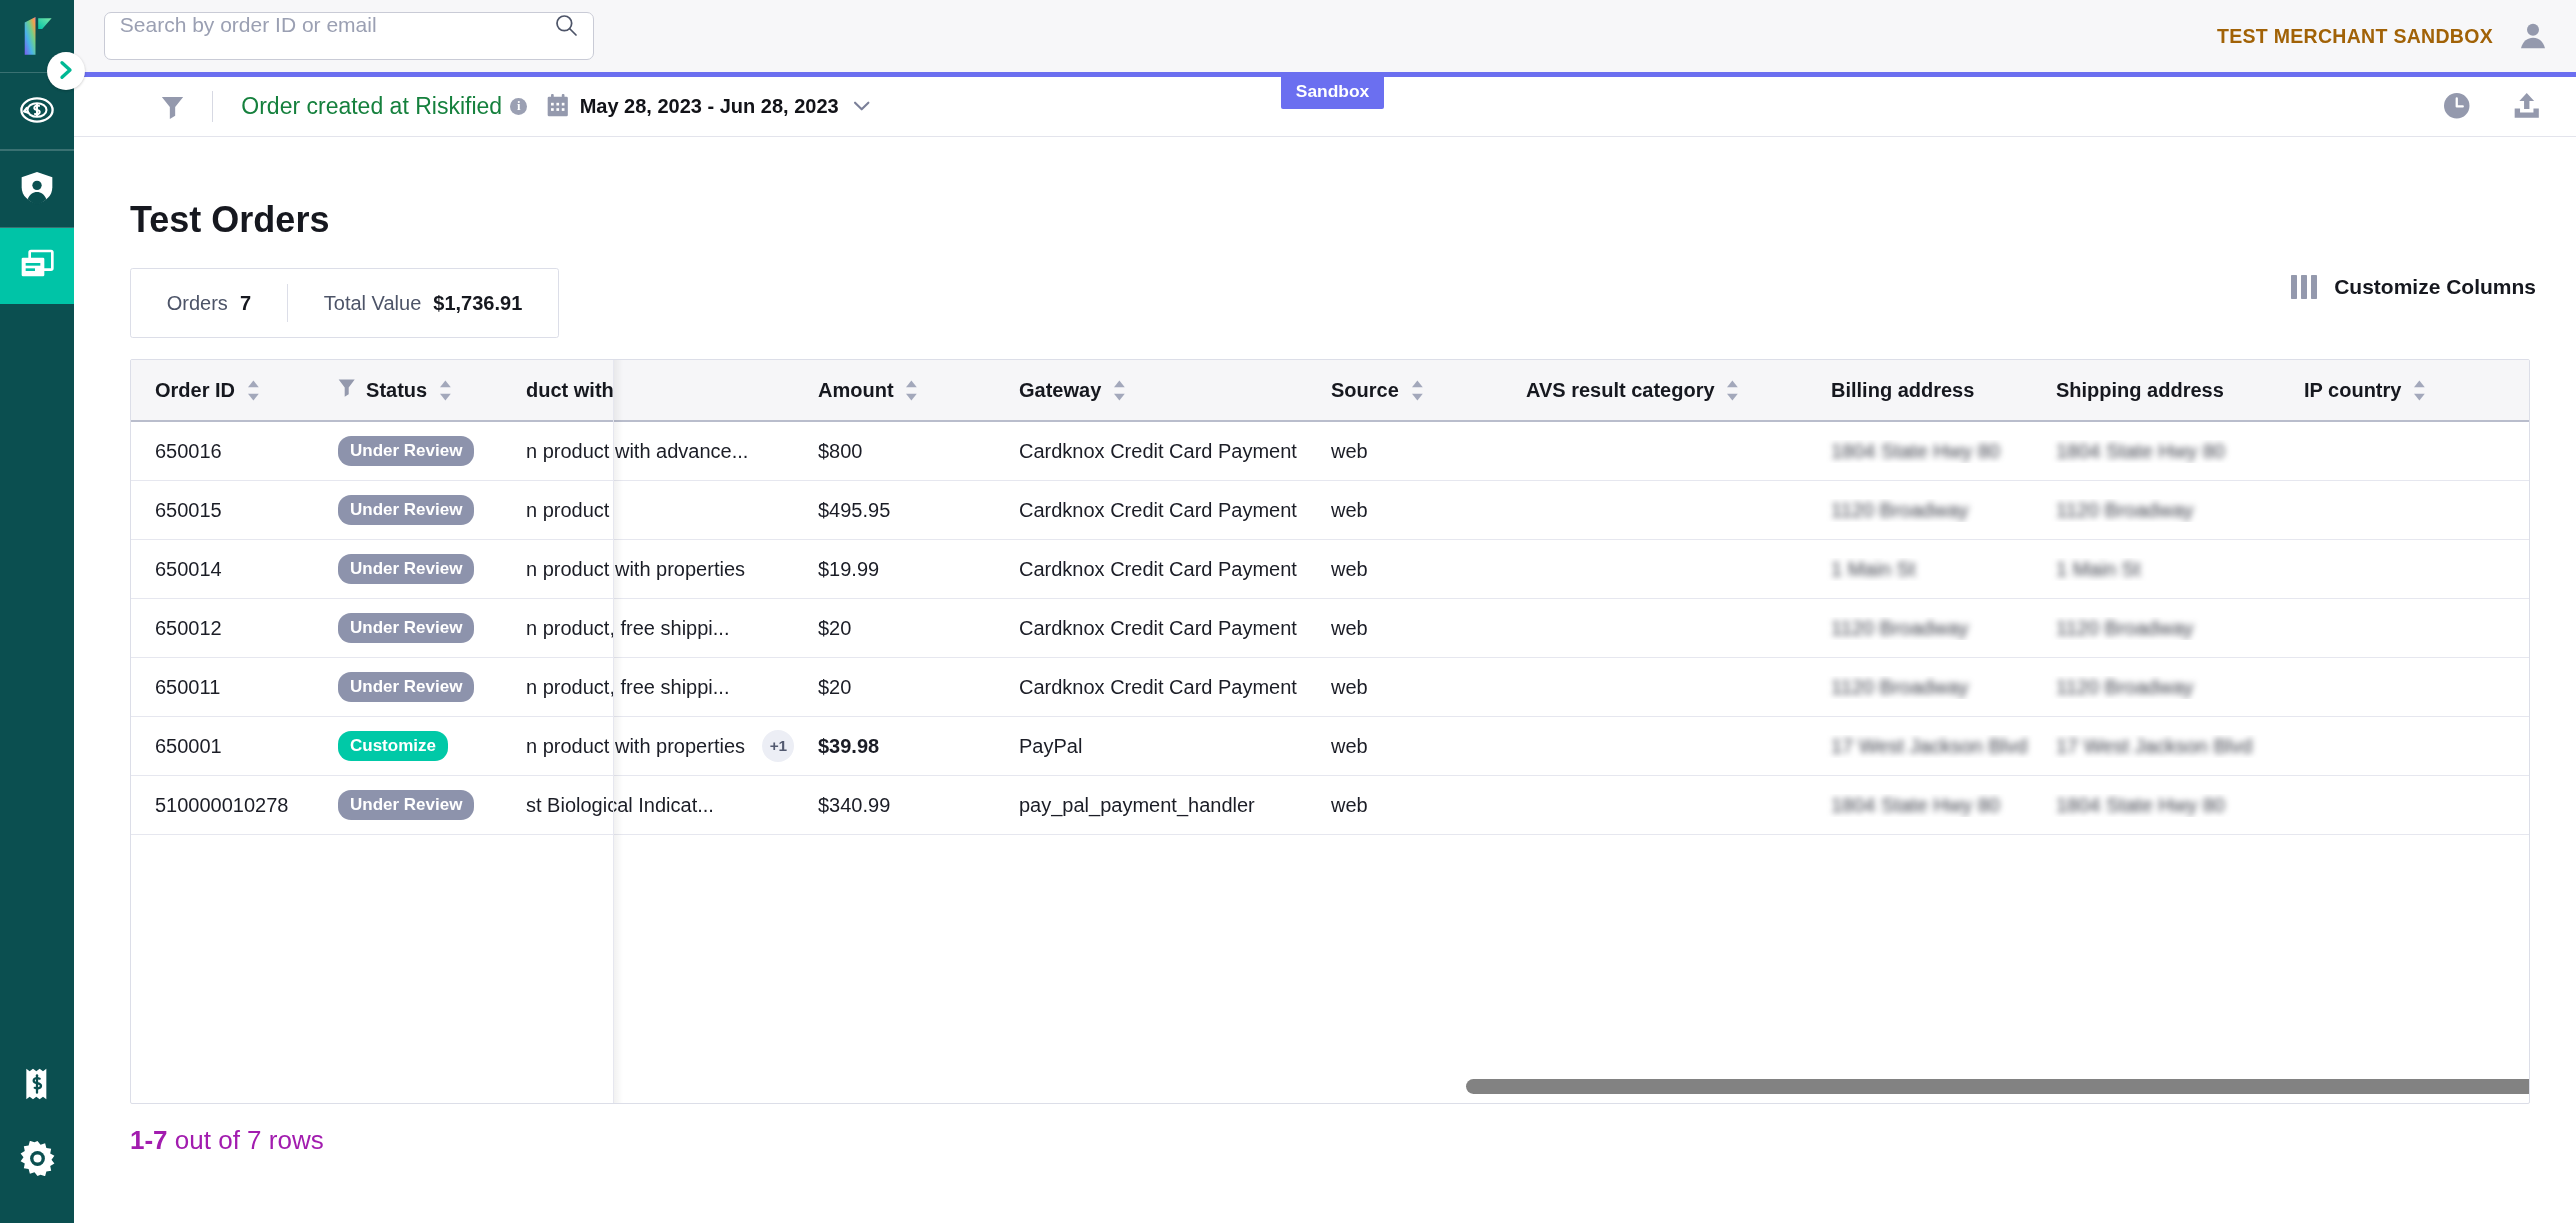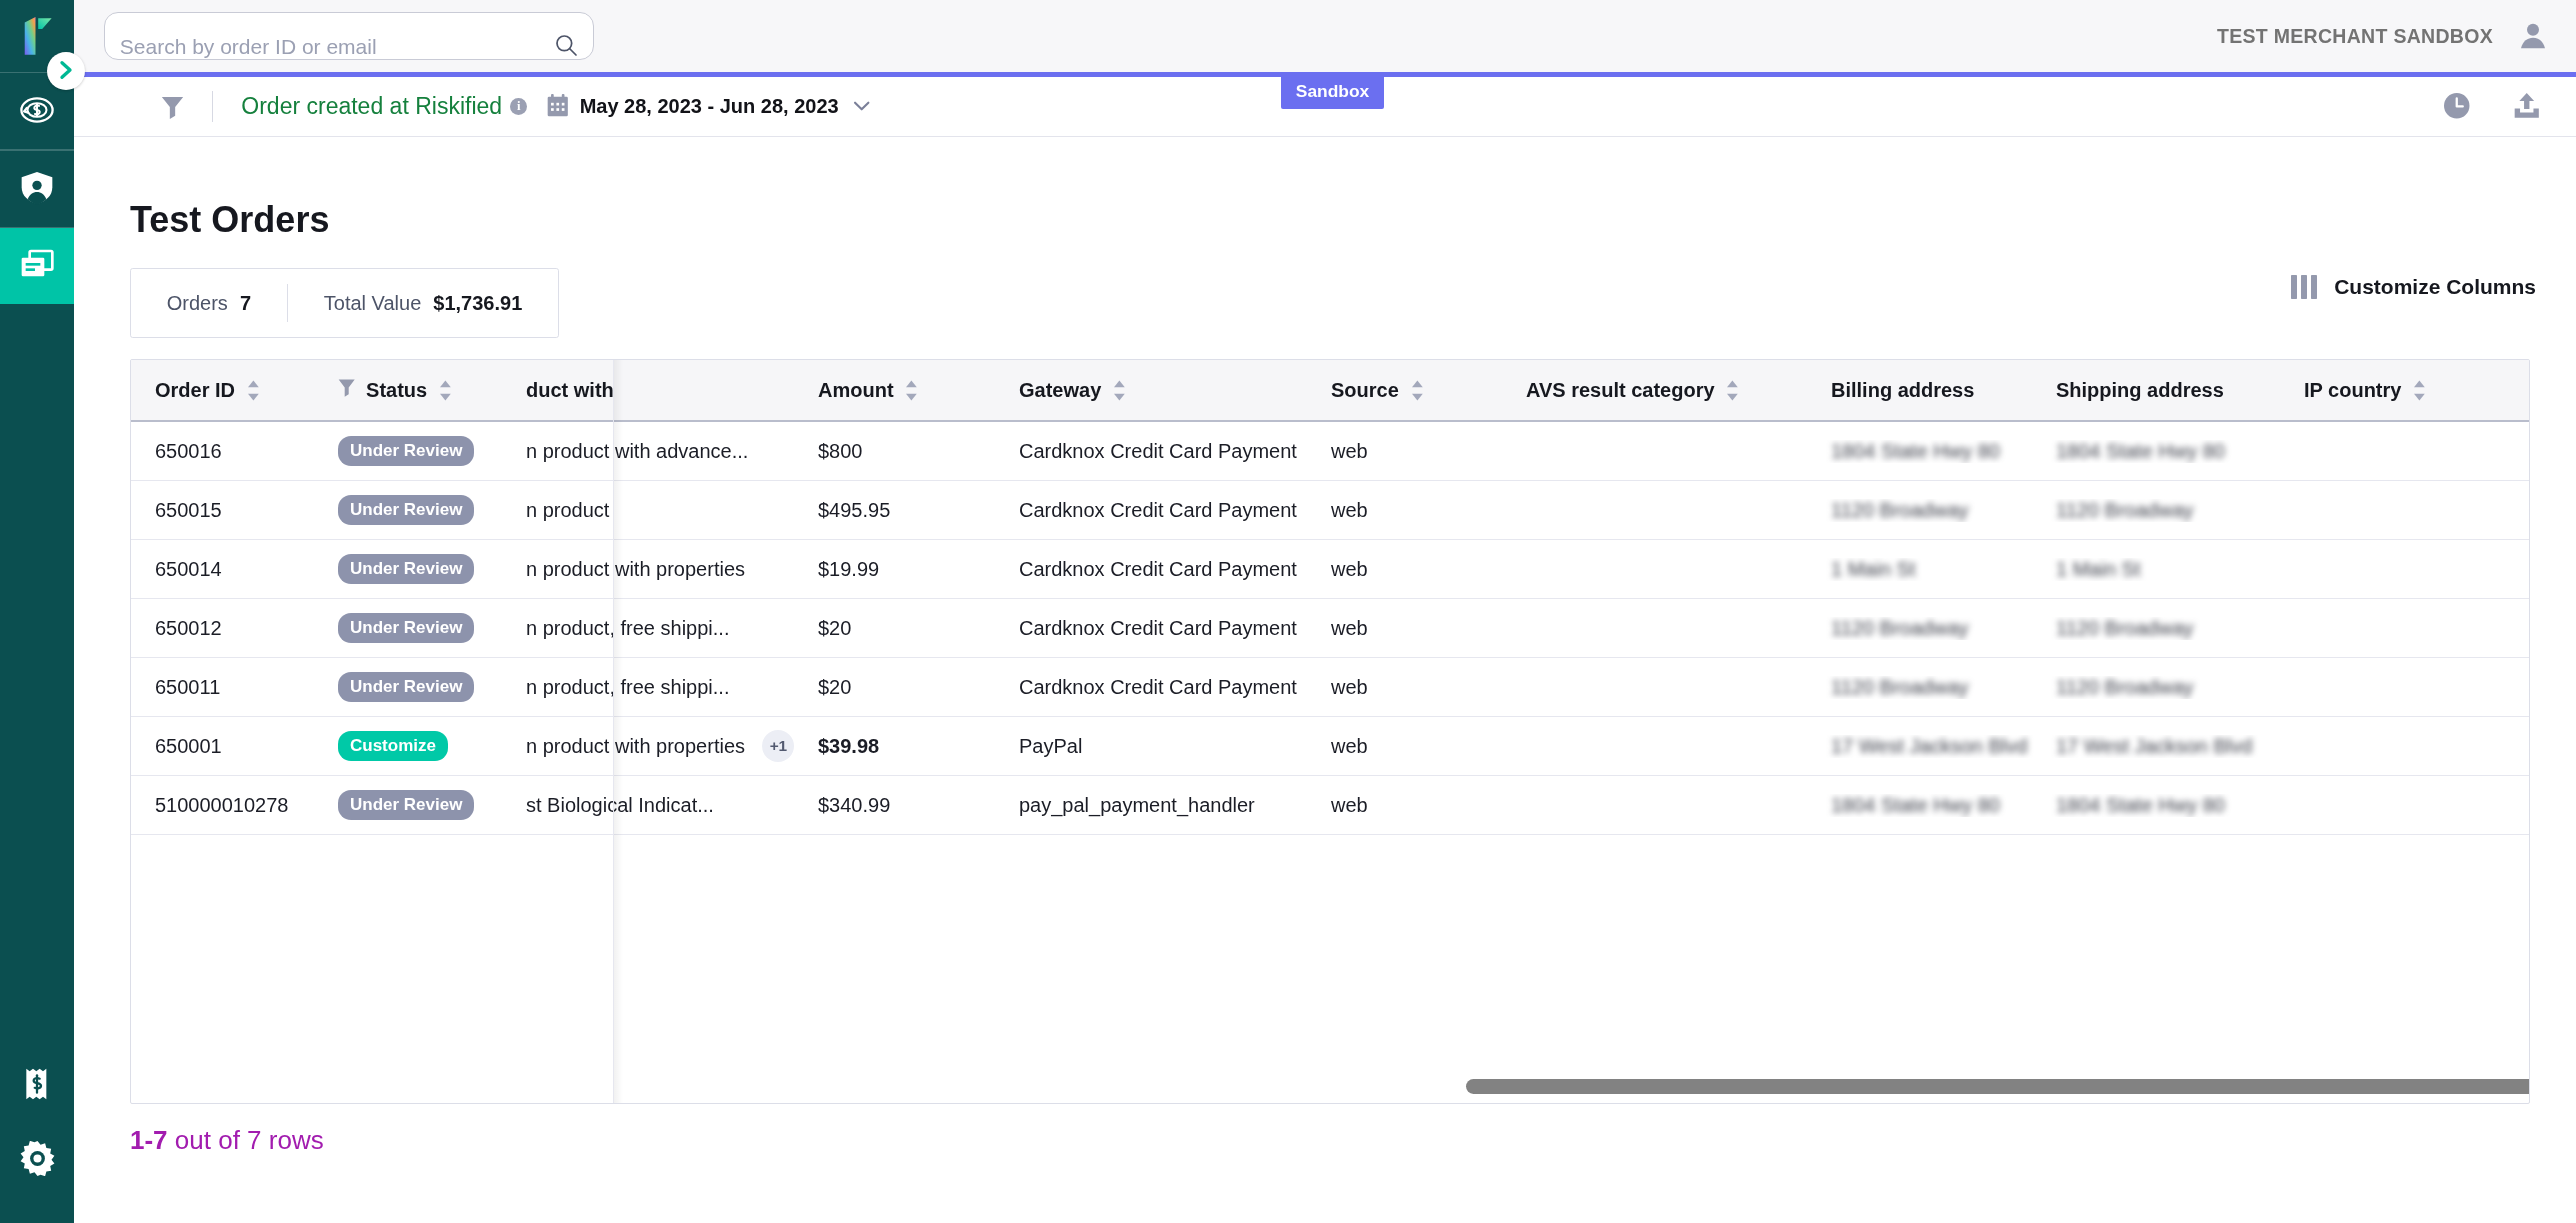--- a/index.html
+++ b/index.html
@@ -46,35 +46,35 @@
 
   
   .topbar {
     position: absolute; left: 74px; top: 0;
     width: 2502px; height: 72px;
     background: #f7f7f9;
     display: flex; align-items: center;
   }
   .search-wrap {
     margin-left: 30px; width: 490px; height: 48px;
-    background: #ffffff; border: 1.3px solid #c9cbd6; border-radius: 14px;
-    display: flex; align-items: flex-end; padding: 0 14.8px;
+    background: #ffffff; border: 1.3px solid #c9cbd6; border-radius: 7px;
+    display: flex; align-items: flex-start; padding: 0 14.8px;
   }
   .search-input {
     flex: 1 1 auto; border: 0; outline: 0; background: transparent;
     font-family: "Liberation Sans", sans-serif; font-size: 21px;
     color: #2b3040;
   }
   .search-input::placeholder { color: #9ba0b3; }
   .merchant-area {
     margin-left: auto; display: flex; align-items: center; gap: 25.5px;
     padding-right: 29.5px;
   }
   .merchant-name {
-    font-size: 19.5px; font-weight: 700; letter-spacing: 0.3px; color: #737373;
+    font-size: 19.5px; font-weight: 700; letter-spacing: 0.3px; color: #a16207;
   }
 
   .accent-line {
     position: absolute; left: 74px; top: 72px;
     width: 2502px; height: 4.7px; background: #6b6ff0;
   }
   .sandbox-badge {
     position: absolute; left: 1281px; top: 75px;
     background: #6b6ff0; color: #ffffff;
     font-size: 17.4px; font-weight: 700;

